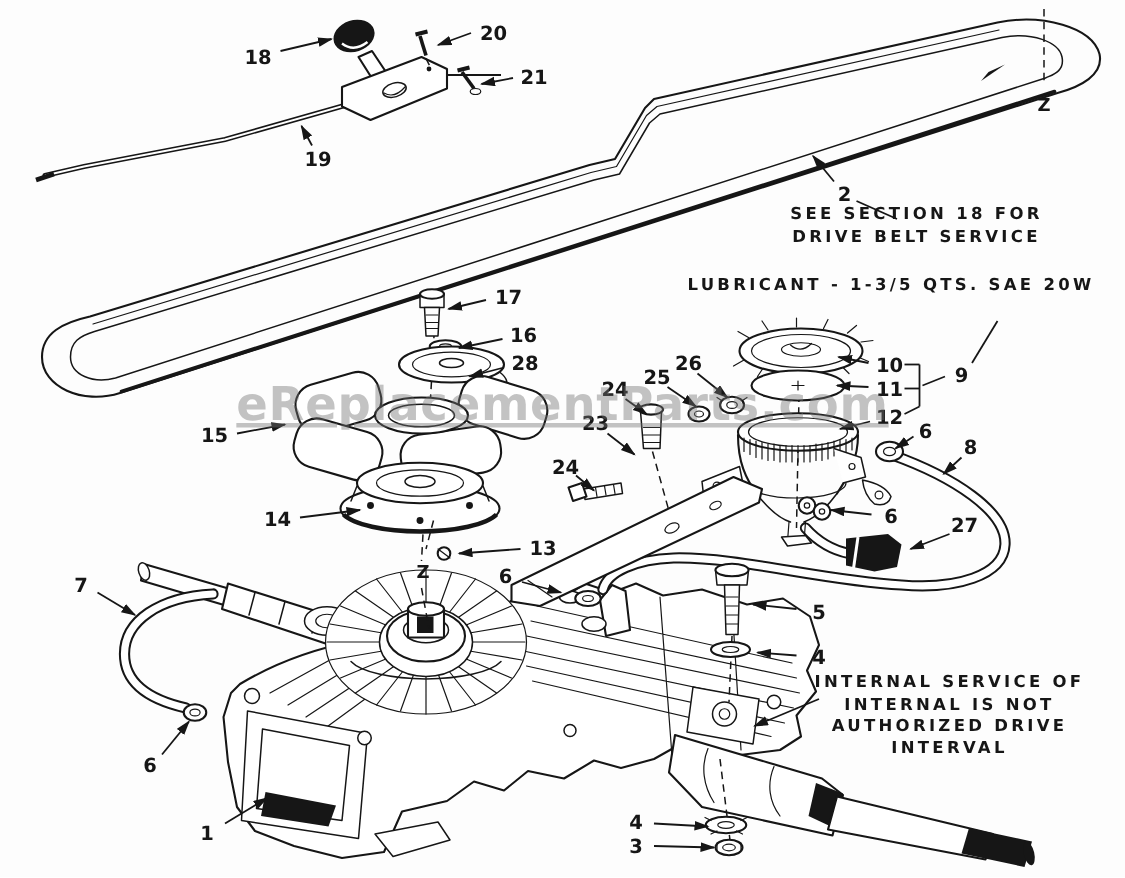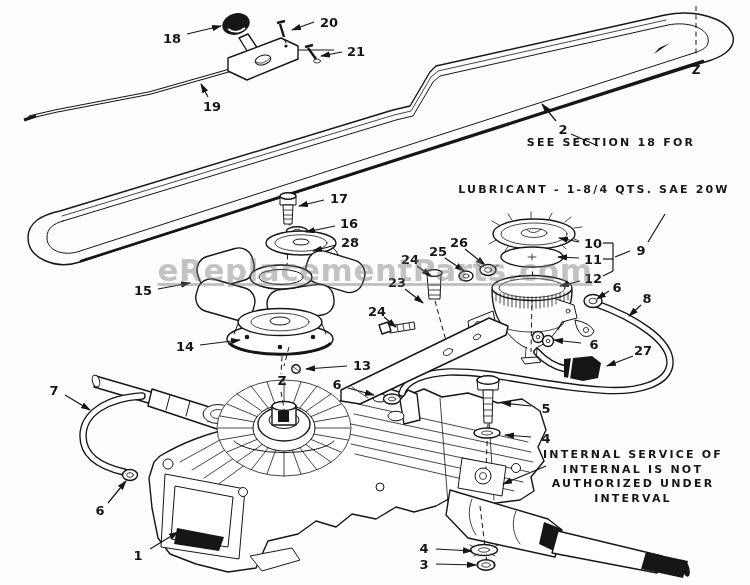--- a/index.html
+++ b/index.html
@@ -340,24 +340,25 @@
         <line x1="281" y1="392" x2="286" y2="419" class="dash"></line>
         <text x="282" y="381" class="zmark" text-anchor="middle" dy="0.36em">Z</text>
         <line x1="546" y1="466" x2="503" y2="484" class="lead" marker-end="url(#ah)"></line>
       </g>
 </svg>
 
 <div id="watermark" style="color: #737373; opacity: 0.42; text-decoration: underline;">eReplacementParts.com</div>
 <div id="notes">
       <div class="note" style="left: 611px; top: 136px;">
         <div>SEE SECTION 18 FOR</div>
+        <div>DRIVE BELT SERVICE</div>
       </div>
       <div class="note" style="left: 594px; top: 183px;">
-        <div>LUBRICANT - 1-8/4 QTS. SAE 20W</div>
+        <div>LUBRICANT - 1-3/5 QTS. SAE 20W</div>
       </div>
       <div class="note" style="left: 633px; top: 448px;">
         <div>INTERNAL SERVICE OF</div>
         <div>INTERNAL IS NOT</div>
-        <div>AUTHORIZED UNDER</div>
+        <div>AUTHORIZED DRIVE</div>
         <div>INTERVAL</div>
       </div>
     </div>
 </div>
 
 </body></html>

